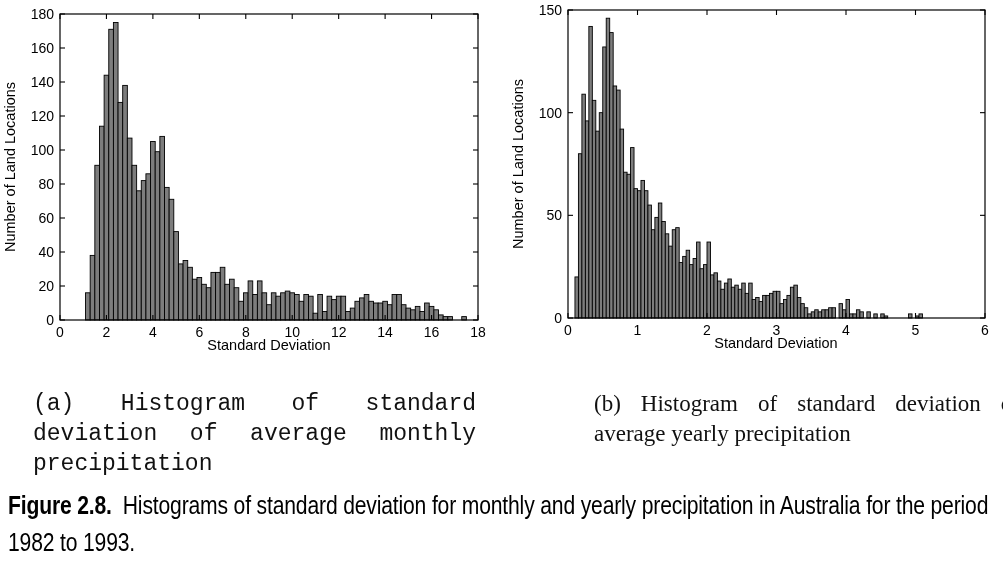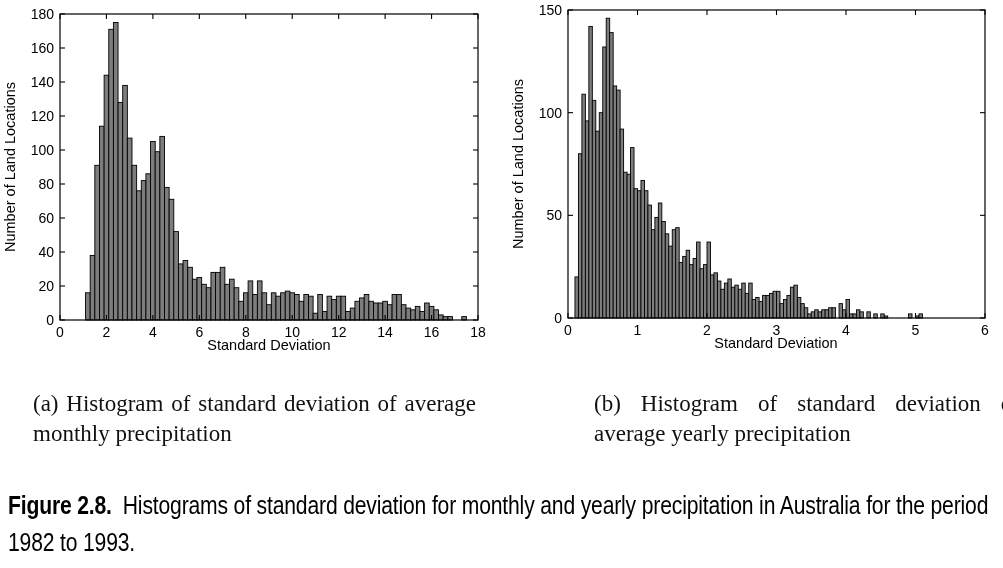--- a/index.html
+++ b/index.html
@@ -10,21 +10,21 @@
   svg text { font-family:"Liberation Sans", sans-serif; fill:#000; }
   .panel-svg { position:absolute; top:0; }
   #panel-a { left:0; }
   #panel-b { left:500px; }
   .subcaption {
     position:absolute; top:389px;
     font-family:"Liberation Serif", serif;
     font-size:23px; line-height:30px; color:#111;
     text-align:justify; text-justify:inter-word;
   }
-  #caption-a { left:33px;  width:443px; }
+  #caption-a { left:33px;  width:443px;font-family:Liberation Mono, monospace; }
   #caption-b { left:546px; width:426px;margin-left:48px; }
   .figcap {
     position:absolute; left:8px; top:487px; width:1170px;
     transform:scaleX(0.845); transform-origin:0 0;
     font-size:25px; line-height:37px; letter-spacing:-0.2px; color:#000;
   }
   .figcap-label { font-weight:bold; margin-right:13px; }
 </style>
 </head>
 <body>

